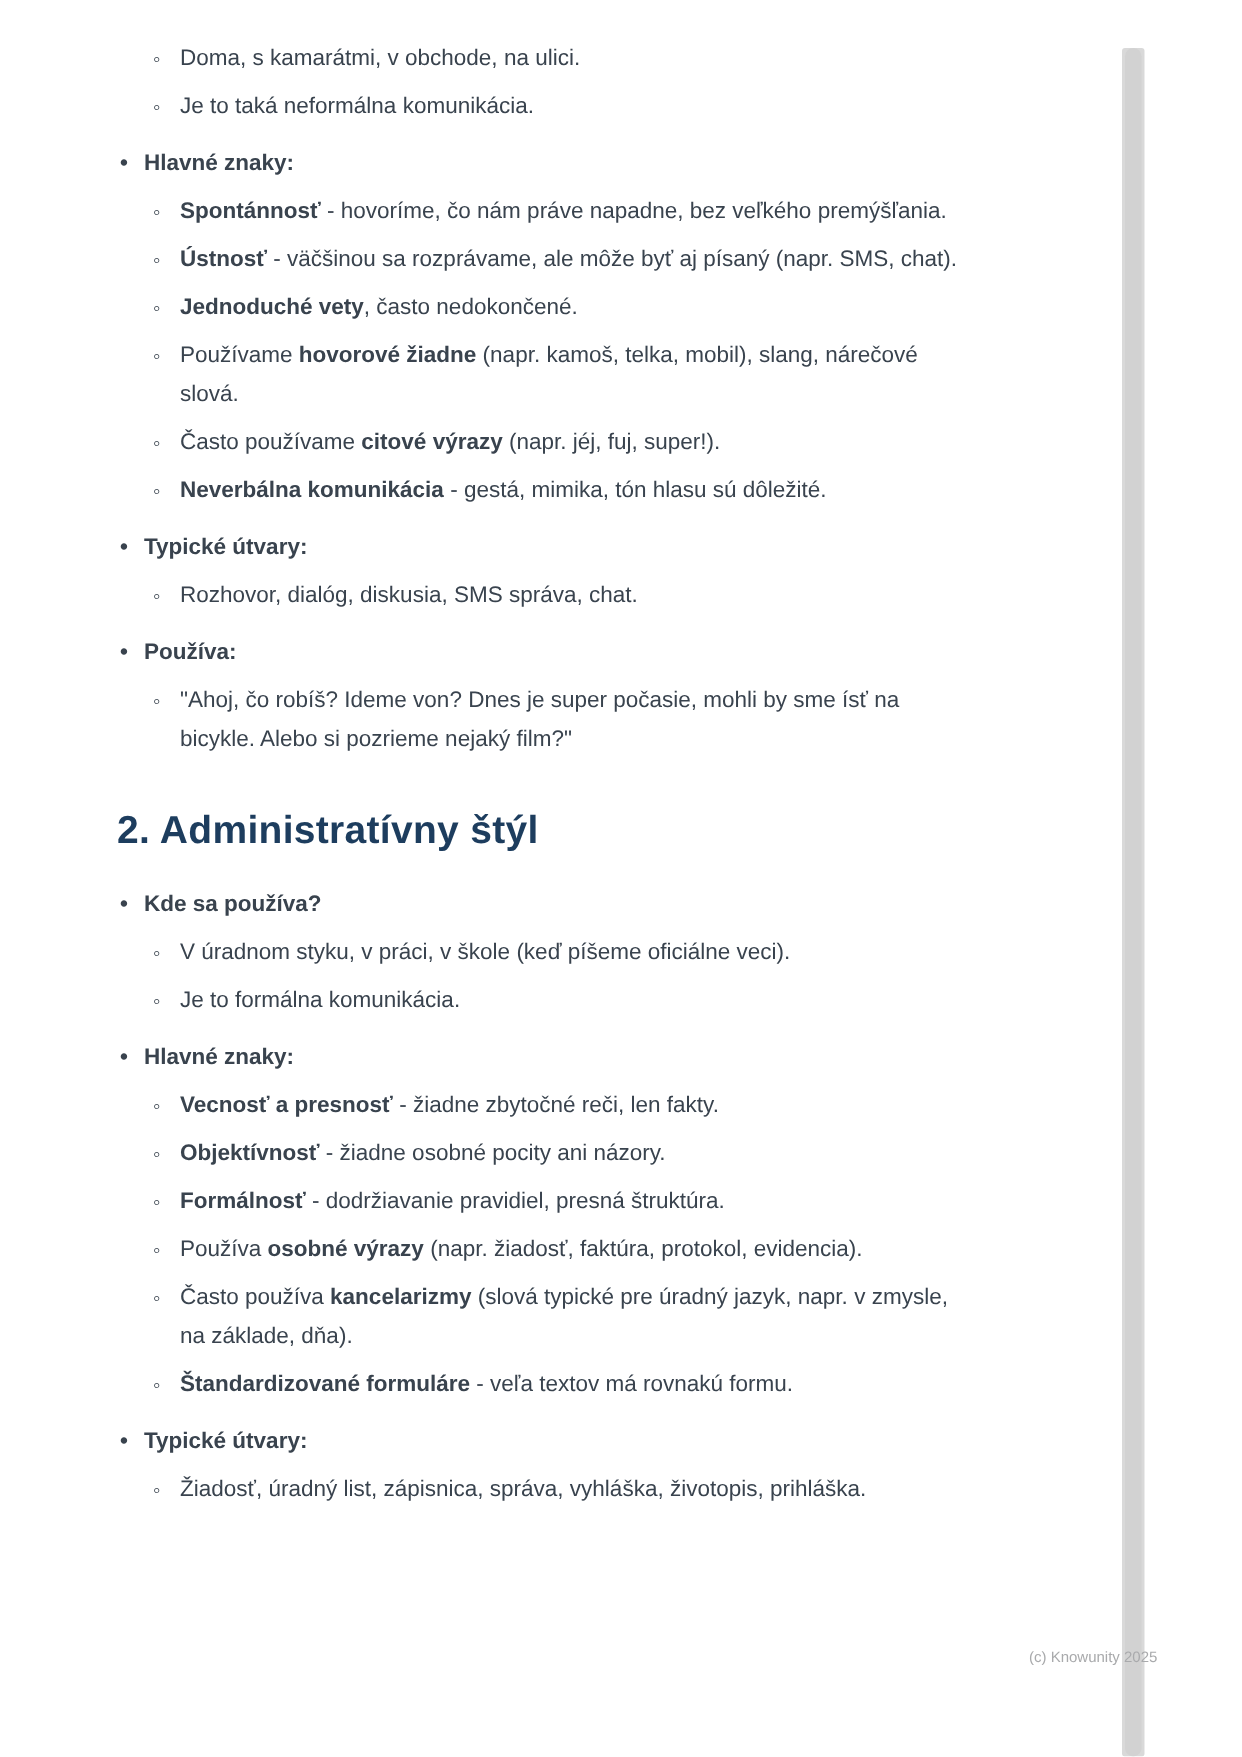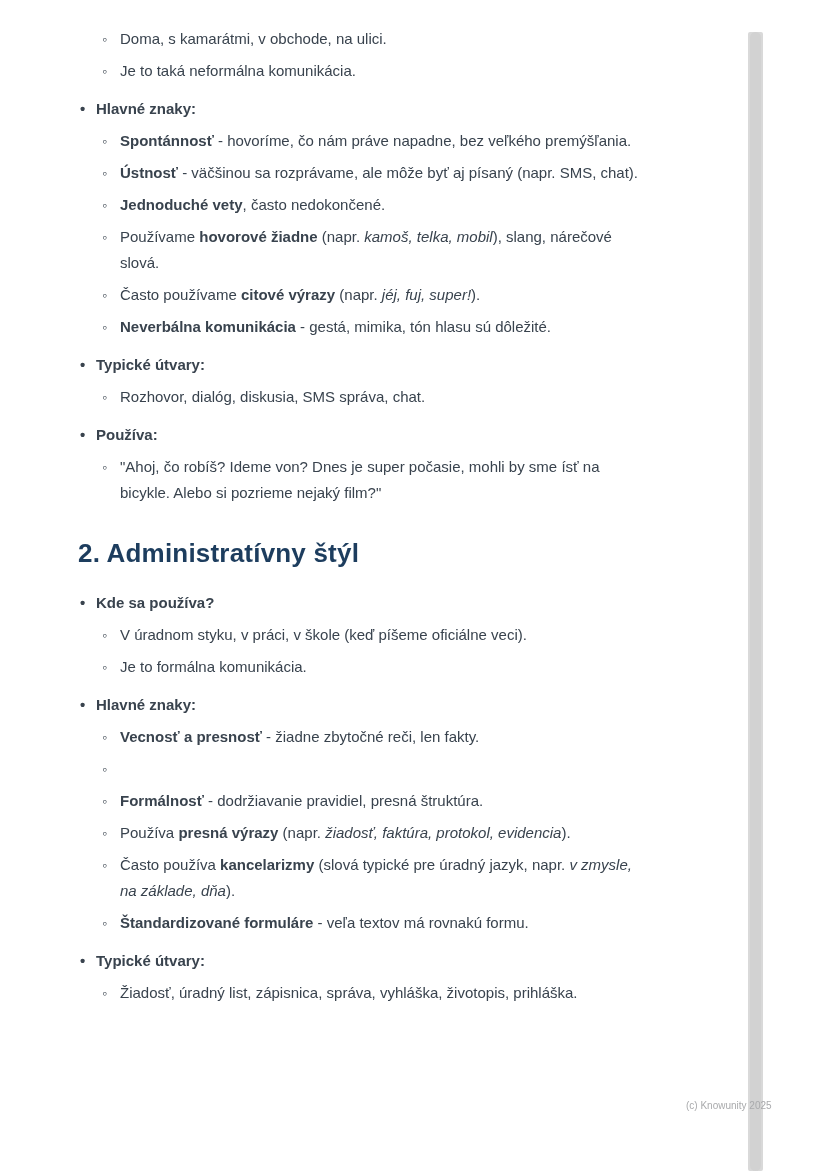--- a/index.html
+++ b/index.html
@@ -43,21 +43,21 @@
     padding-left: 102px;
   }
   .l2 .marker {
     width: 18px;
     font-size: 14px;
   }
   .li .text {
     max-width: 532px;
   }
   .text .b { font-weight: bold; margin-top: 32px; }
-  .text .i { font-style: italic; }
+  .text .i { }
   h2.section-heading {
     margin: 30px 0 20px 78px;
     font-size: 26px;
     line-height: 34px;
     font-weight: bold;
     color: #1d3d5e;
     letter-spacing: 0.2px;
   }
   .scrollbar-track {
     position: absolute;
@@ -160,28 +160,29 @@
       <div class="li l1">
         <span class="marker">•</span>
         <div class="text"><span class="b">Hlavné znaky:</span></div>
       </div>
       <div class="li l2">
         <span class="marker">◦</span>
         <div class="text"><span class="b">Vecnosť a presnosť</span><span> - žiadne zbytočné reči, len fakty.</span></div>
       </div>
       <div class="li l2">
         <span class="marker">◦</span>
+        <div class="text"><span class="b">Objektívnosť</span><span> - žiadne osobné pocity ani názory.</span></div>
       </div>
       <div class="li l2">
         <span class="marker">◦</span>
         <div class="text"><span class="b">Formálnosť</span><span> - dodržiavanie pravidiel, presná štruktúra.</span></div>
       </div>
       <div class="li l2">
         <span class="marker">◦</span>
-        <div class="text"><span>Používa </span><span class="b">presná výrazy</span><span> (napr. </span><span class="i">žiadosť, faktúra, protokol, evidencia</span><span>).</span></div>
+        <div class="text"><span>Používa </span><span class="b">osobné výrazy</span><span> (napr. </span><span class="i">žiadosť, faktúra, protokol, evidencia</span><span>).</span></div>
       </div>
       <div class="li l2">
         <span class="marker">◦</span>
         <div class="text"><span>Často používa </span><span class="b">kancelarizmy</span><span> (slová typické pre úradný jazyk, napr. </span><span class="i">v zmysle, na základe, dňa</span><span>).</span></div>
       </div>
       <div class="li l2">
         <span class="marker">◦</span>
         <div class="text"><span class="b">Štandardizované formuláre</span><span> - veľa textov má rovnakú formu.</span></div>
       </div>
       <div class="li l1">

